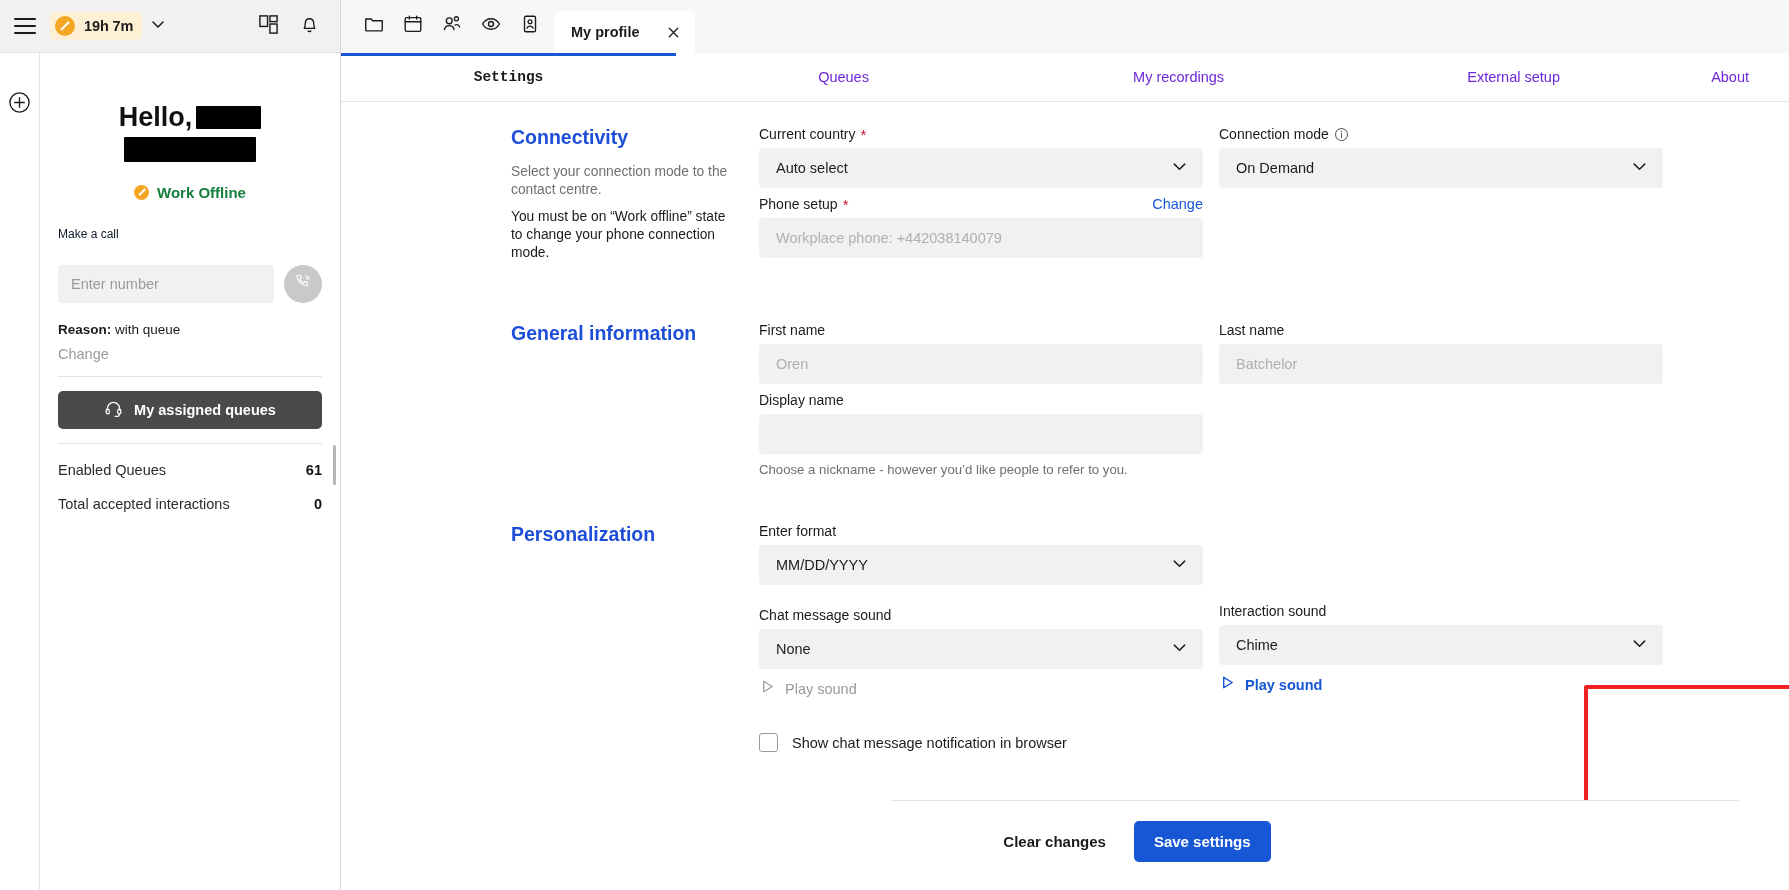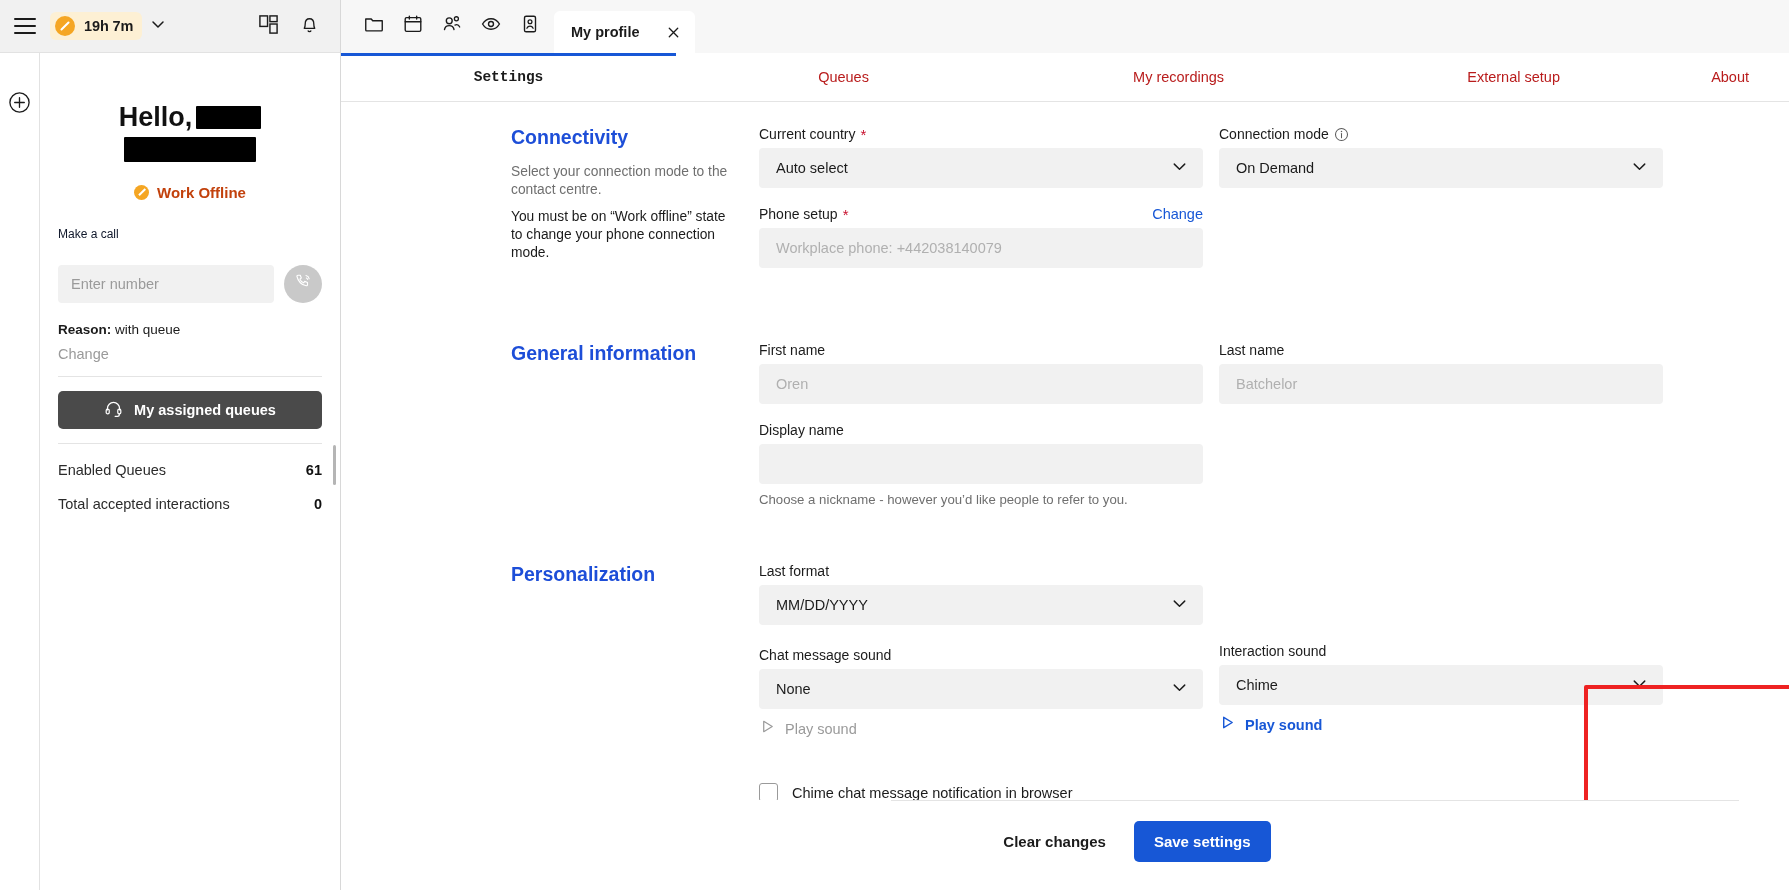--- a/index.html
+++ b/index.html
@@ -39,21 +39,21 @@
   .rail{ width:40px; padding-top:38px; display:flex; flex-direction:column; align-items:center;
          border-right:1px solid #e2e2e2; }
   .left-content{ flex:1; padding: 0 18px; }
 
   .hello{ text-align:center; margin-top:50px; font-size:27px; font-weight:bold; color:#111; line-height:1.05; }
   .redact{ display:inline-block; background:#000; color:transparent; border-radius:1px; }
   .redact1{ width:65px; height:23px; vertical-align:-3px; margin-left:4px;}
   .redact2{ width:132px; height:25px; margin-top:6px;}
 
   .work-offline{ display:flex; align-items:center; justify-content:center; gap:8px; margin-top:16px;
-                 font-size:15px; font-weight:bold; color:#c2410c; }
+                 font-size:15px; font-weight:bold; color:#15803d; }
   .wo-dot{ width:15px;height:15px;border-radius:50%;background:#f5a623; position:relative; flex:none;}
   .wo-dot::after{content:"";position:absolute;left:50%;top:50%;width:9px;height:1.6px;background:#fff;
      transform:translate(-50%,-50%) rotate(-45deg);}
 
   .field-label{ font-size:12px; color:#0f172a; margin-top:26px; margin-bottom:24px;}
   .call-row{ display:flex; align-items:center; gap:10px; }
   .call-input{ flex:1; height:38px; background:#f1f1f1; border:none; border-radius:4px;
                padding:0 13px; font-size:14.5px; color:#333; font-family:inherit; }
   .call-input::placeholder{ color:#9a9a9a; }
   .call-btn{ width:38px;height:38px;border-radius:50%;background:#c9c9c9;display:flex;
@@ -85,36 +85,36 @@
     height:42px; background:#fff; border-radius:6px 6px 0 0; display:flex; align-items:center;
     gap:27px; padding:0 14px 0 17px; margin-left:9px; cursor:pointer; position:relative;
   }
   .page-tab-label{ font-size:14.5px; font-weight:bold; color:#1b1b1b; }
   .tab-close{ cursor:pointer; display:flex; }
 
   .panel{ flex:1; margin:0 0 0 0; background:#fff; display:flex; flex-direction:column; overflow:hidden; }
 
   .navtabs{ display:flex; height:49px; border-bottom:1px solid #e4e4e4; background:#fff; position:relative;}
   .navtab{ flex:1; display:flex; align-items:center; justify-content:center; font-size:14.5px;
-           color:#b91c1c; cursor:pointer; position:relative; }
+           color:#6d28d9; cursor:pointer; position:relative; }
   .navtab.active{ color:#1b1b1b; font-weight:bold;font-family:Liberation Mono, monospace; }
   .navtab.active::before{
     content:""; position:absolute; top:0; left:0; right:0; height:3px; background:#1757d6;
   }
   .navtab:last-child{ flex:0 0 auto; padding-right:40px; padding-left:30px;}
 
   .form{ flex:1; padding: 24px 0 0 0; position:relative; overflow:hidden;}
   .section{ display:flex; padding: 0 60px 0 170px; }
   .sec-title-col{ width:248px; flex:none; padding-right:24px;}
   .sec-title{ font-size:19.5px; font-weight:bold; color:#1d4ed8; }
   .sec-desc{ font-size:13.8px; color:#6f6f6f; line-height:1.33; margin-top:14px;}
   .sec-desc2{ font-size:13.8px; color:#1b1b1b; line-height:1.33; margin-top:8px;}
   .fields{ flex:1; display:flex; flex-wrap:wrap; column-gap:16px; }
   .fcol{ width:444px; }
-  .fgroup{ margin-bottom:18px; position:relative;}
+  .fgroup{ margin-bottom:8px; position:relative;}
   .flabel{ font-size:14px; color:#1b1b1b; margin-bottom:6px; display:flex; align-items:center; gap:5px;}
   .req{ color:#c8102e; font-size:15px; line-height:1;}
   .info-icon{ display:inline-flex; }
   .ctrl{
     height:40px; background:#f1f1f1; border-radius:4px; display:flex; align-items:center;
     padding:0 14px 0 17px; font-size:14.5px; color:#1b1b1b; cursor:pointer;
   }
   .ctrl.disabled{ color:#b0b0b0; cursor:default;}
   .ctrl .chev{ margin-left:auto; }
   .hint{ font-size:13.2px; color:#6f6f6f; margin-top:8px; }
@@ -419,21 +419,21 @@
         </div>
 
         <div class="section" style="margin-top:38px;">
           <div class="sec-title-col">
             <div class="sec-title">Personalization</div>
           </div>
           <div class="fields">
             <div class="fcol">
               <div class="fgroup">
                 <div class="flabel">
-                  <span>Last format</span>
+                  <span>Enter format</span>
                 </div>
                 <div class="ctrl">
                   <span>MM/DD/YYYY</span>
                   <span class="chev">
                     <svg width="19" height="19" viewBox="0 0 20 20">
                         <path d="M4.5 7.5 L10 13 L15.5 7.5" fill="none" stroke="#1b1b1b" stroke-width="1.5" stroke-linecap="round" stroke-linejoin="round"></path>
                       </svg>
                   </span>
                 </div>
               </div>
@@ -478,21 +478,21 @@
                         <path d="M5 3.5 L14 9 L5 14.5 Z" fill="none" stroke="#1757d6" stroke-width="1.5" stroke-linejoin="round"></path>
                       </svg>
                   </span>
                   <span class="play-label">Play sound</span>
                 </div>
               </div>
             </div>
 
             <div class="checkrow">
               <div class="checkbox"></div>
-              <span class="checklabel">Chime chat message notification in browser</span>
+              <span class="checklabel">Show chat message notification in browser</span>
             </div>
           </div>
         </div>
 
         <div class="highlight-box"></div>
 
       </div>
 
       <div class="footer">
         <div class="foot-hr"></div>

